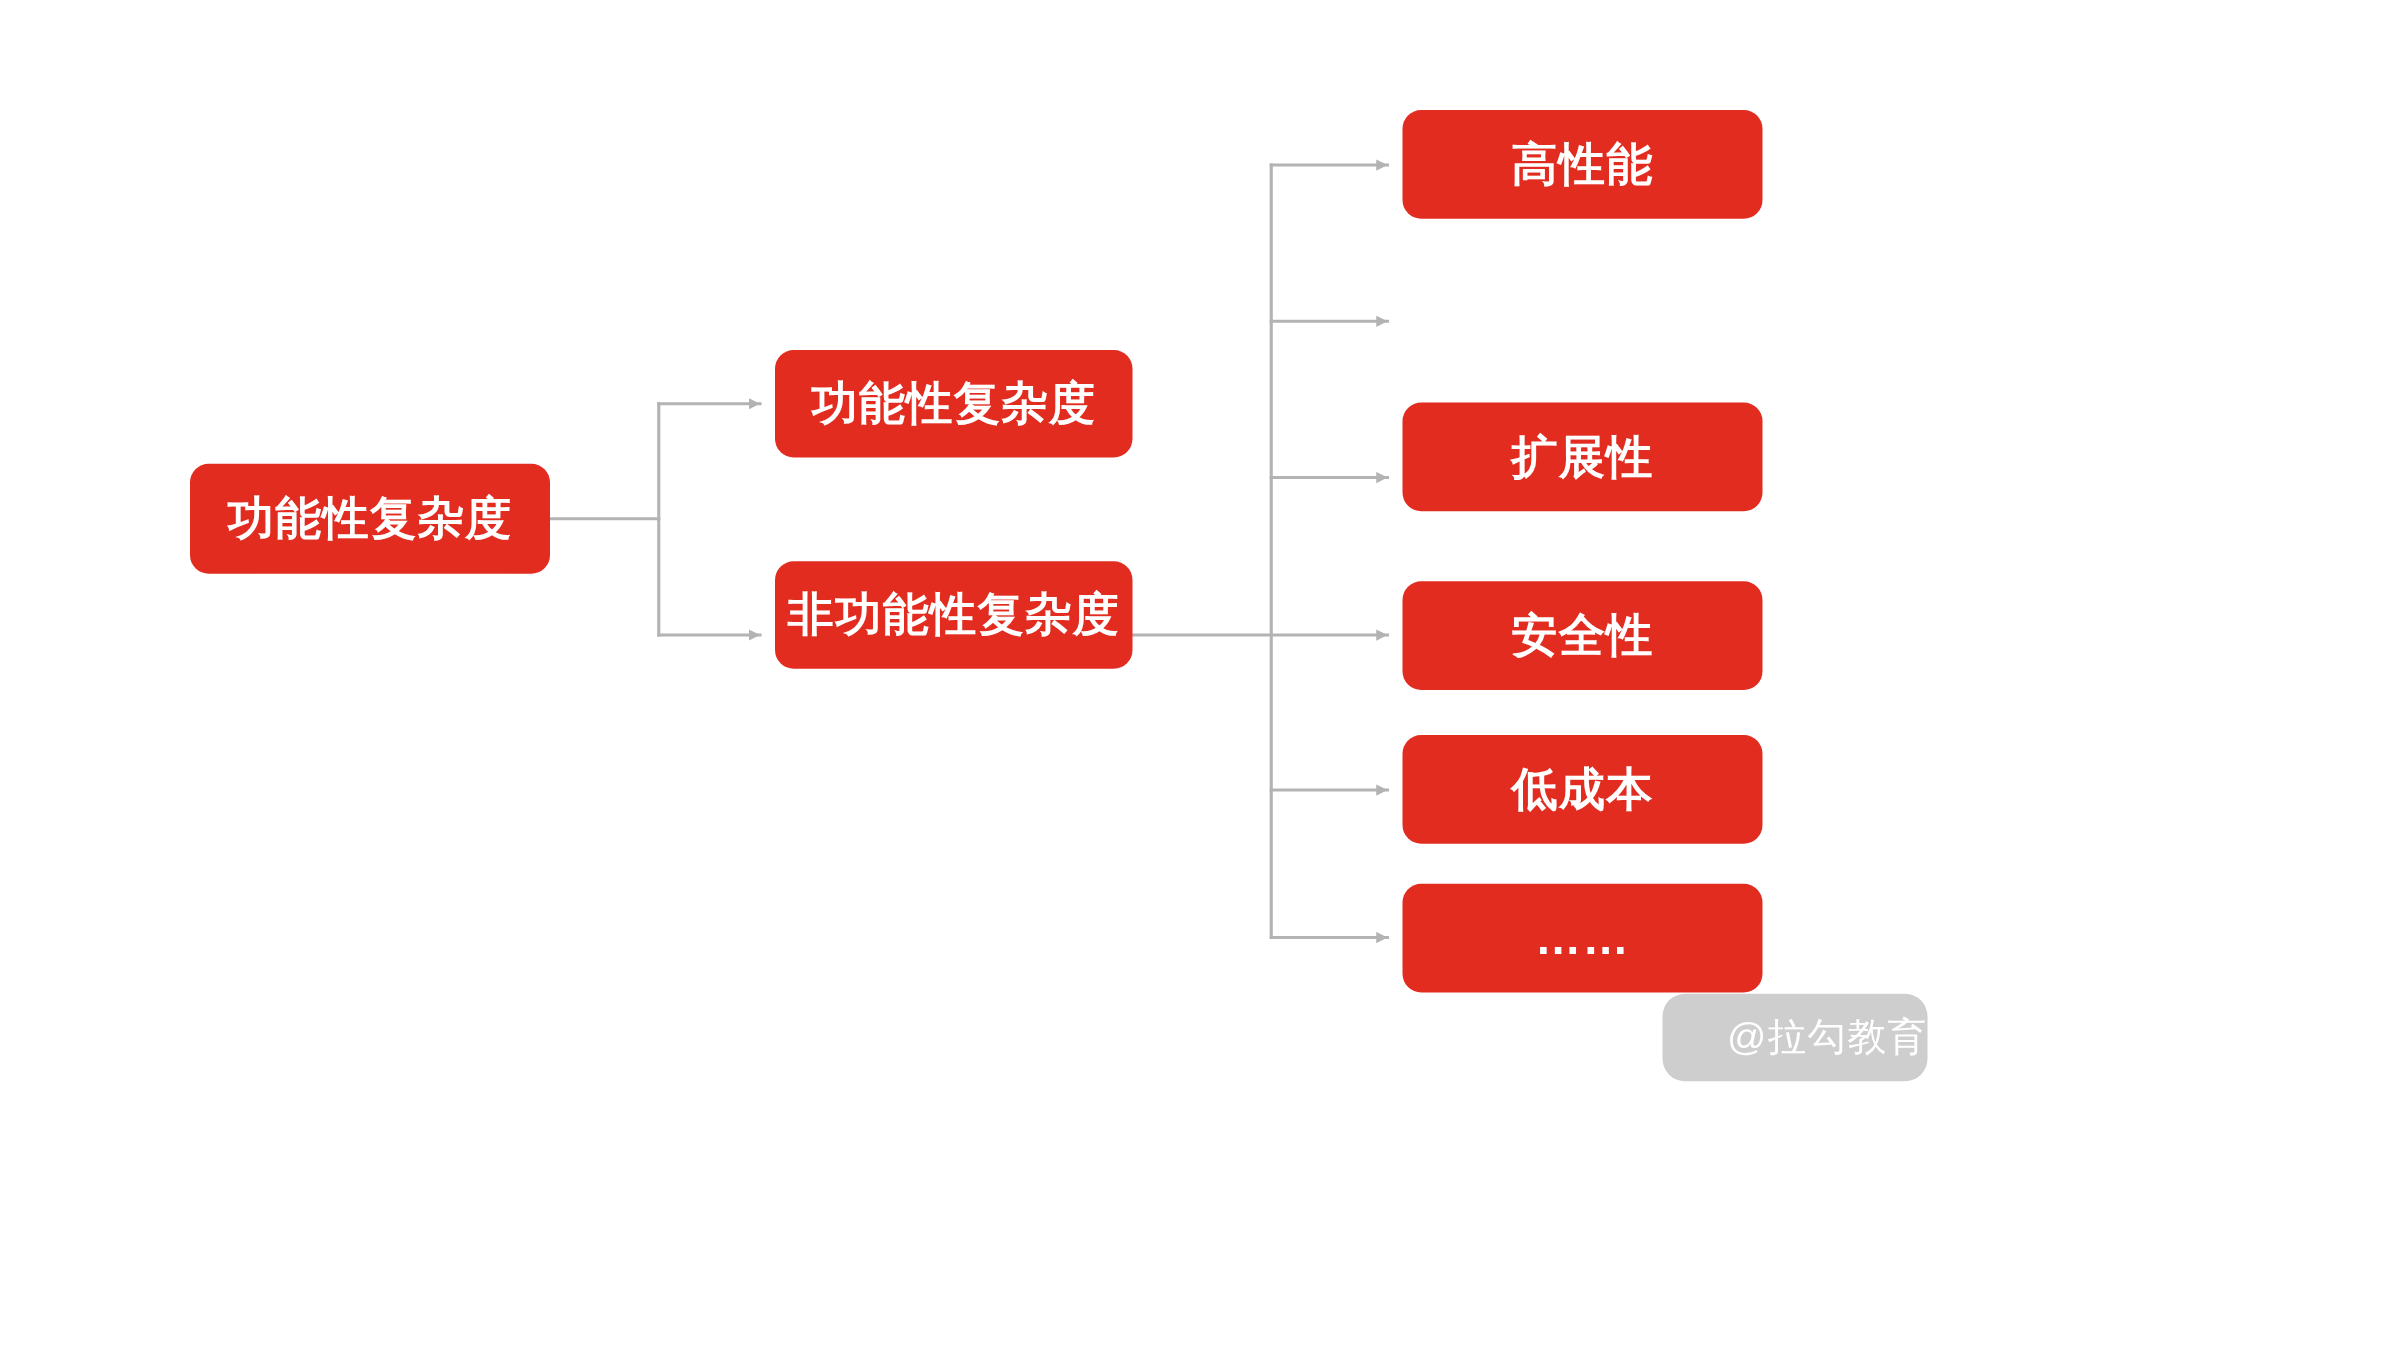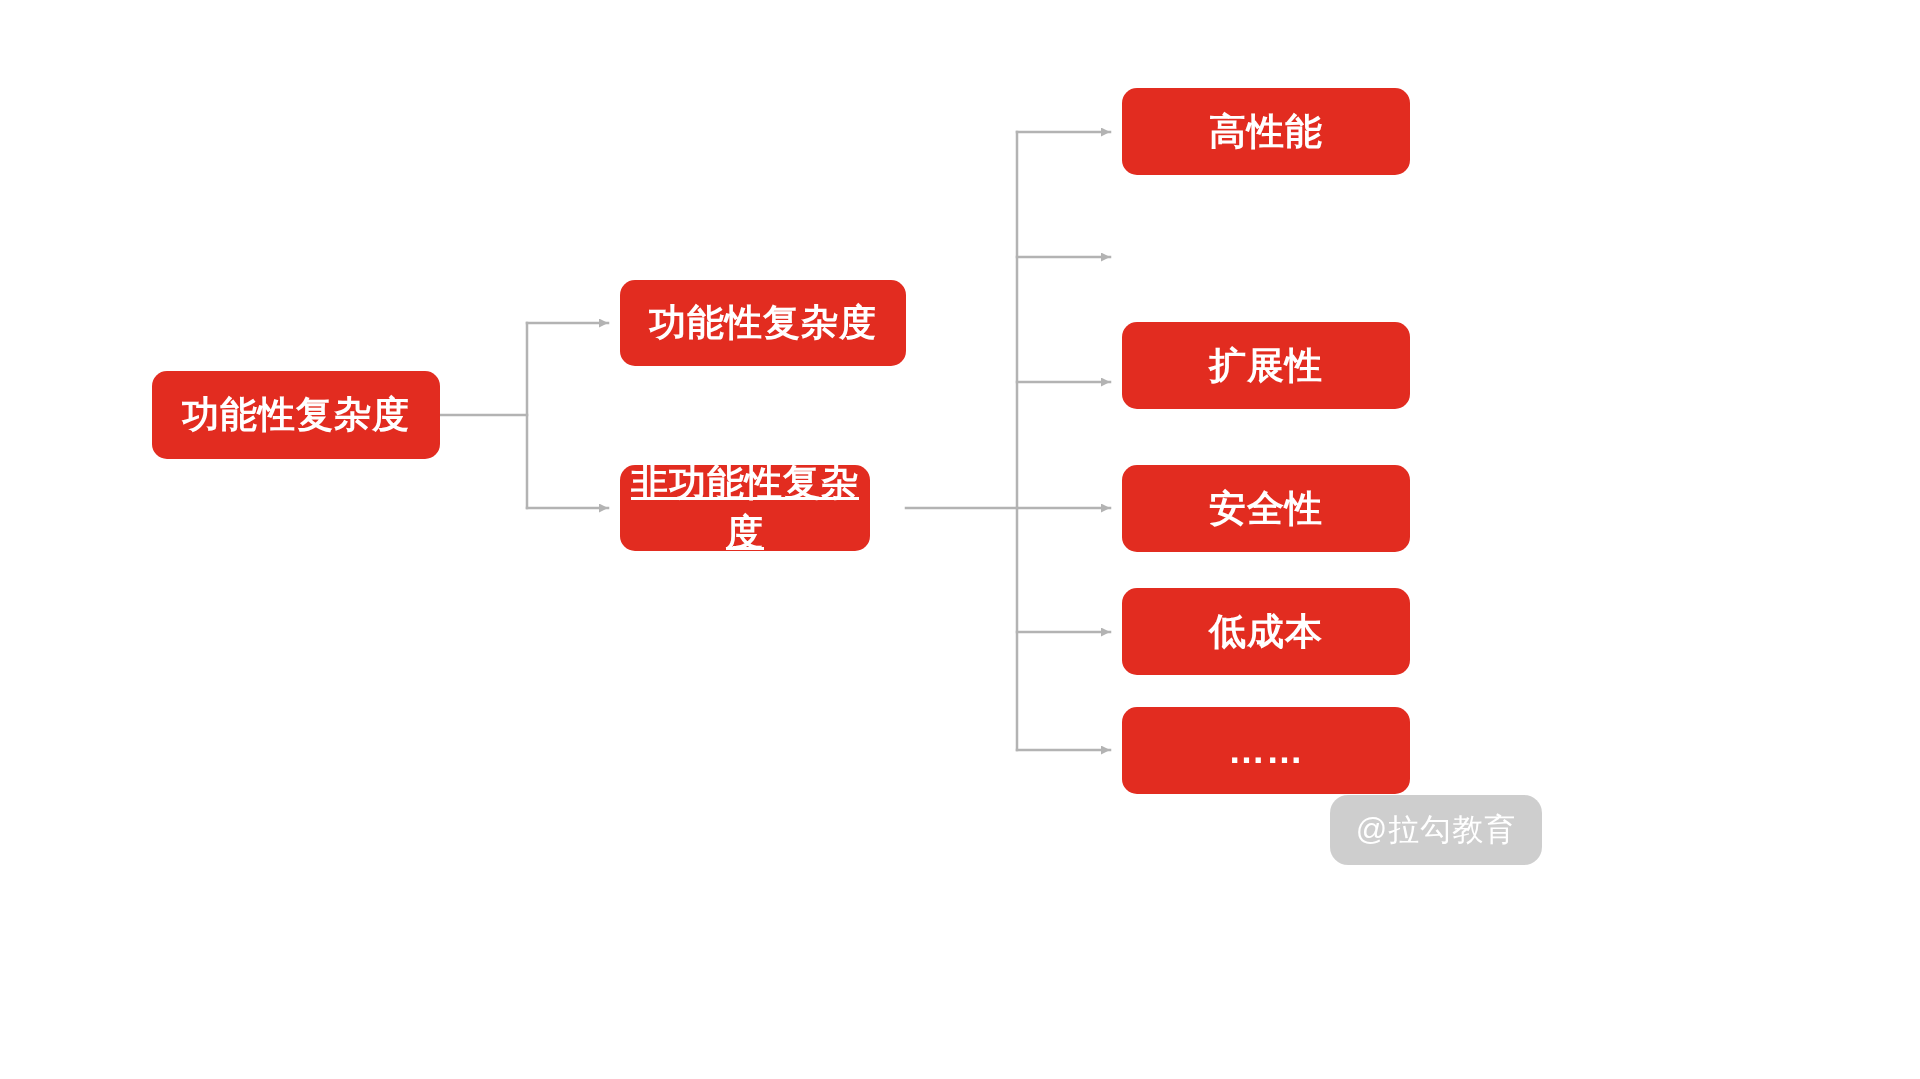--- a/index.html
+++ b/index.html
@@ -32,21 +32,21 @@
     justify-content: center;
     font-size: 37px;
     font-weight: 700;
     letter-spacing: 1px;
     text-align: center;
   }
   
   .n-root  { left: 152px;  top: 371px; width: 288px; height: 88px; }
   
   .n-func  { left: 620px;  top: 280px; width: 286px; height: 86px; }
-  .n-nfunc { left: 620px;  top: 465px; width: 250px; height: 86px; text-decoration: underline; }
+  .n-nfunc { left: 620px;  top: 449px; width: 286px; height: 86px; }
   
   .n-leaf  { left: 1122px; width: 288px; height: 87px; }
   .n-perf  { top: 88px;  }
   .n-avail { top: 213px; }
   .n-scale { top: 322px; }
   .n-sec   { top: 465px; }
   .n-cost  { top: 588px; }
   .n-etc   { top: 707px; }
   .watermark {
     position: absolute;
@@ -54,21 +54,21 @@
     top: 795px;
     width: 212px;
     height: 70px;
     background: rgba(190, 190, 190, 0.75);
     border-radius: 18px;
     color: #ffffff;
     font-size: 31px;
     font-weight: 400;
     display: flex;
     align-items: center;
-    justify-content: center;
+    justify-content: flex-end;
     letter-spacing: 1px;
   }
 </style>
 </head>
 <body>
 
 <div class="canvas">
 
   <svg class="connectors" width="1920" height="1079" viewBox="0 0 1920 1079">
     <defs>

